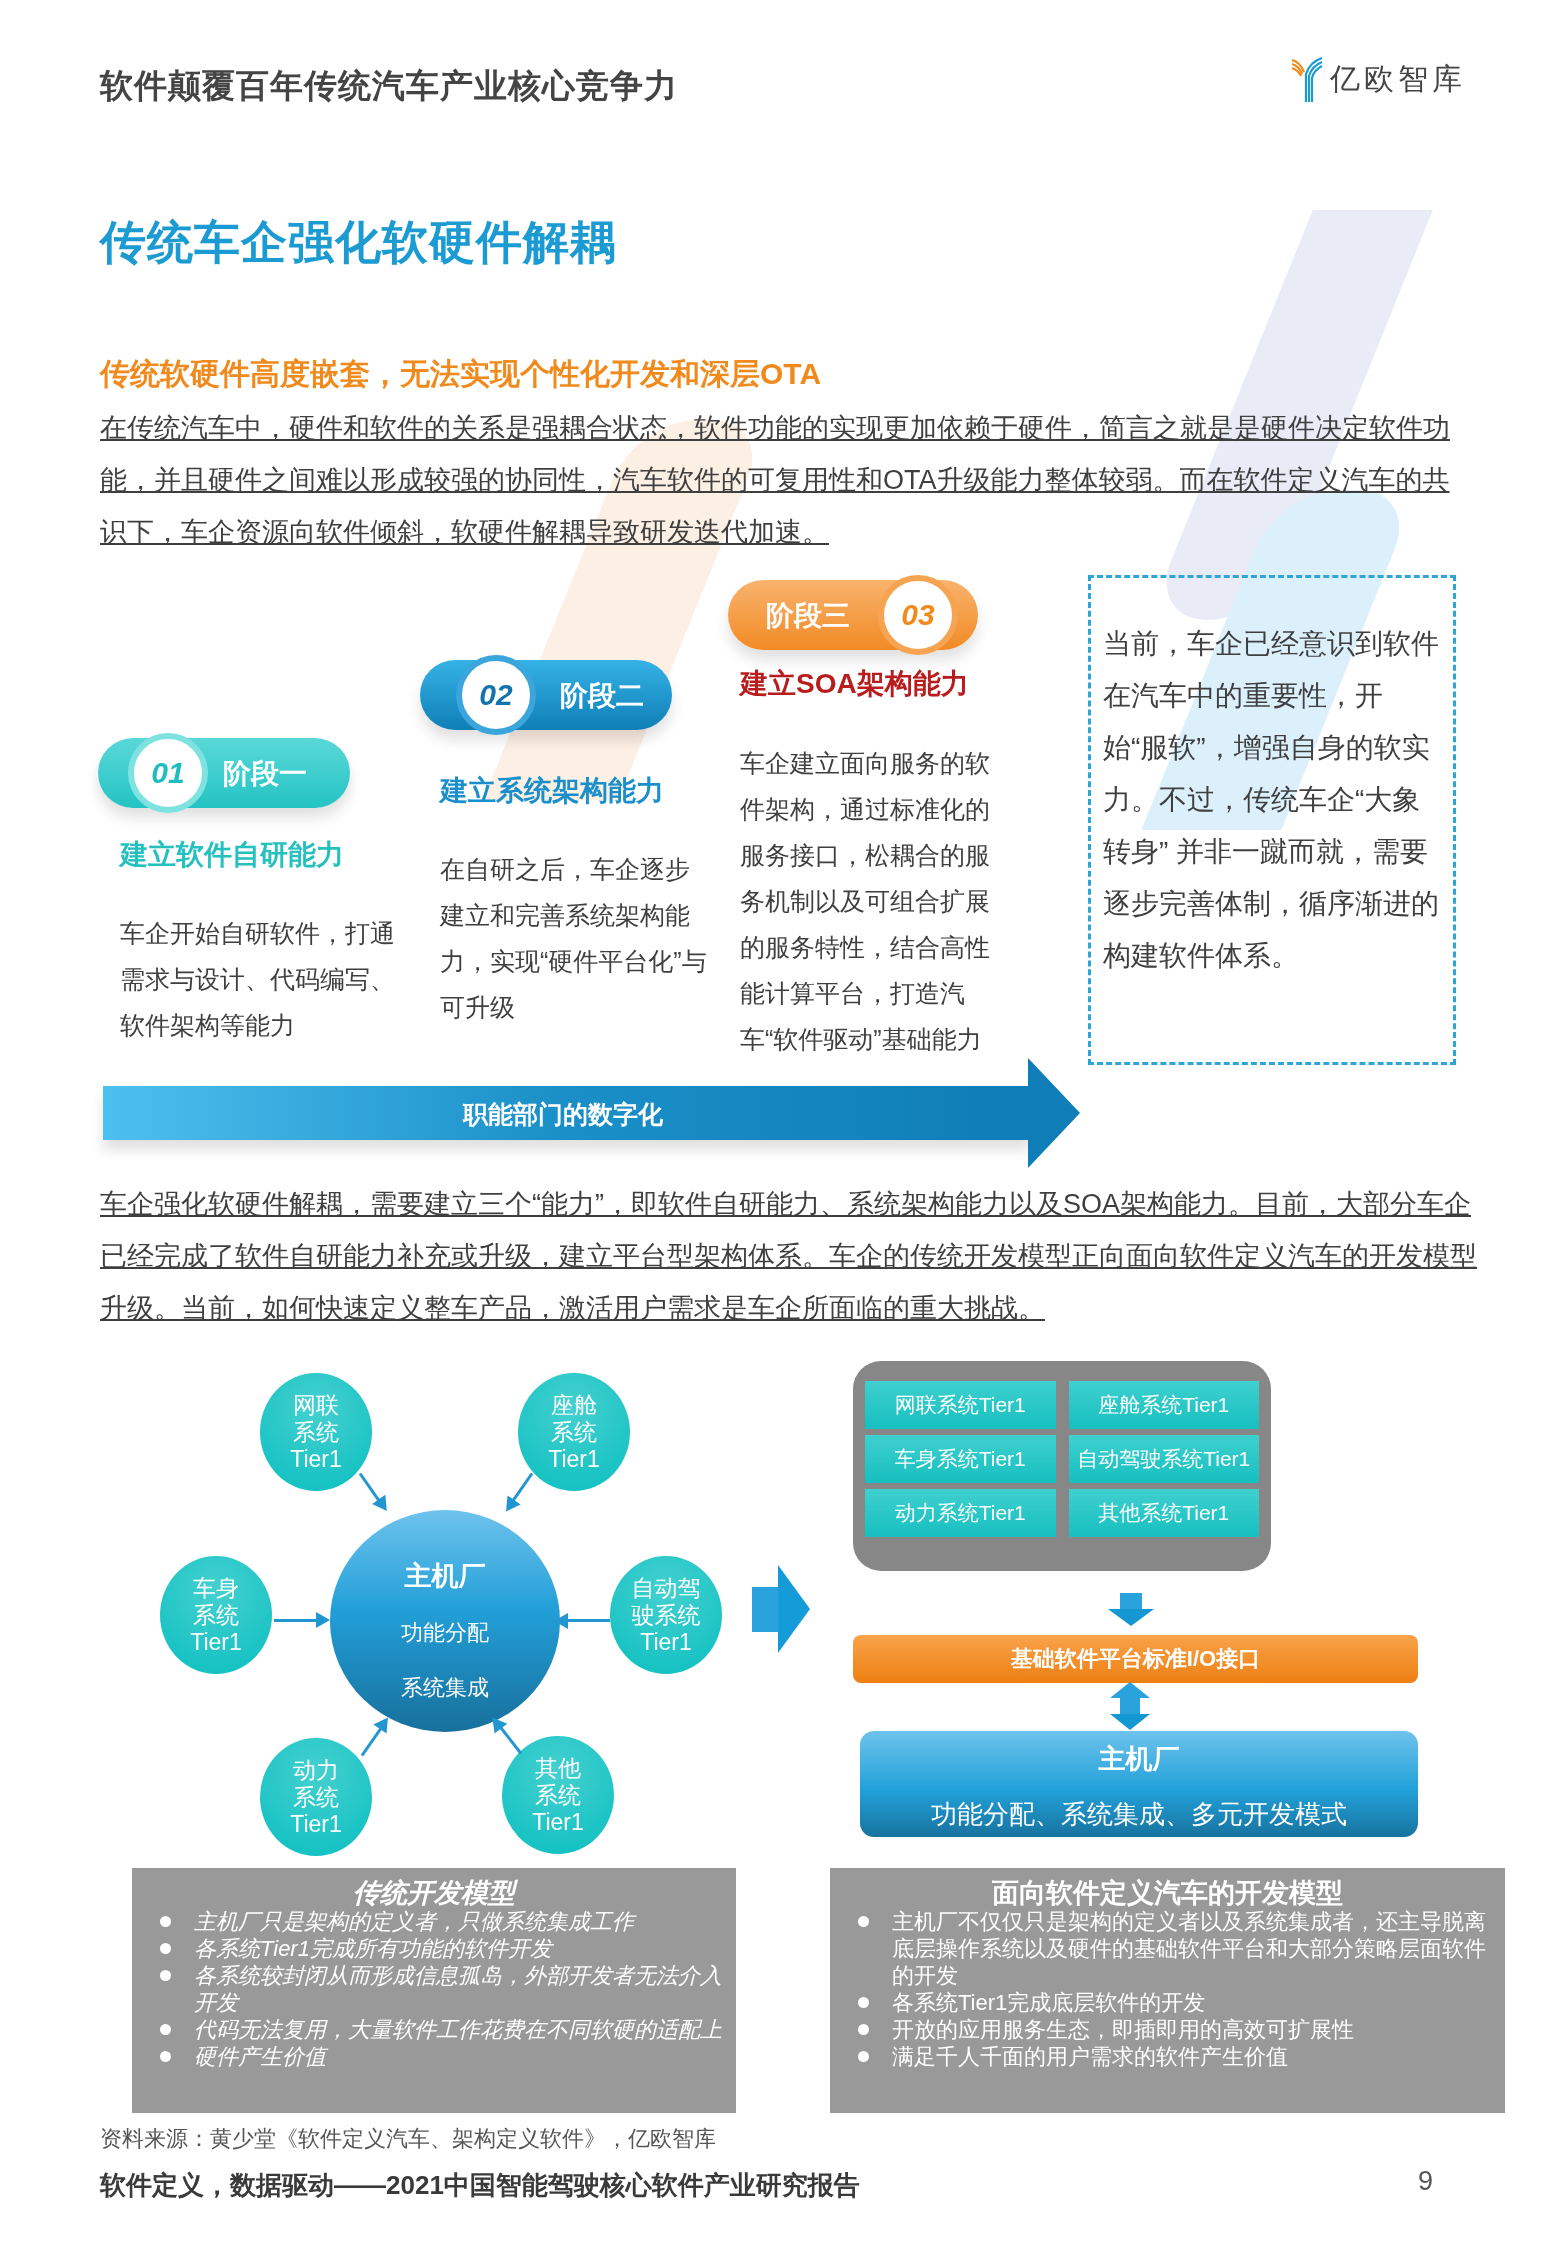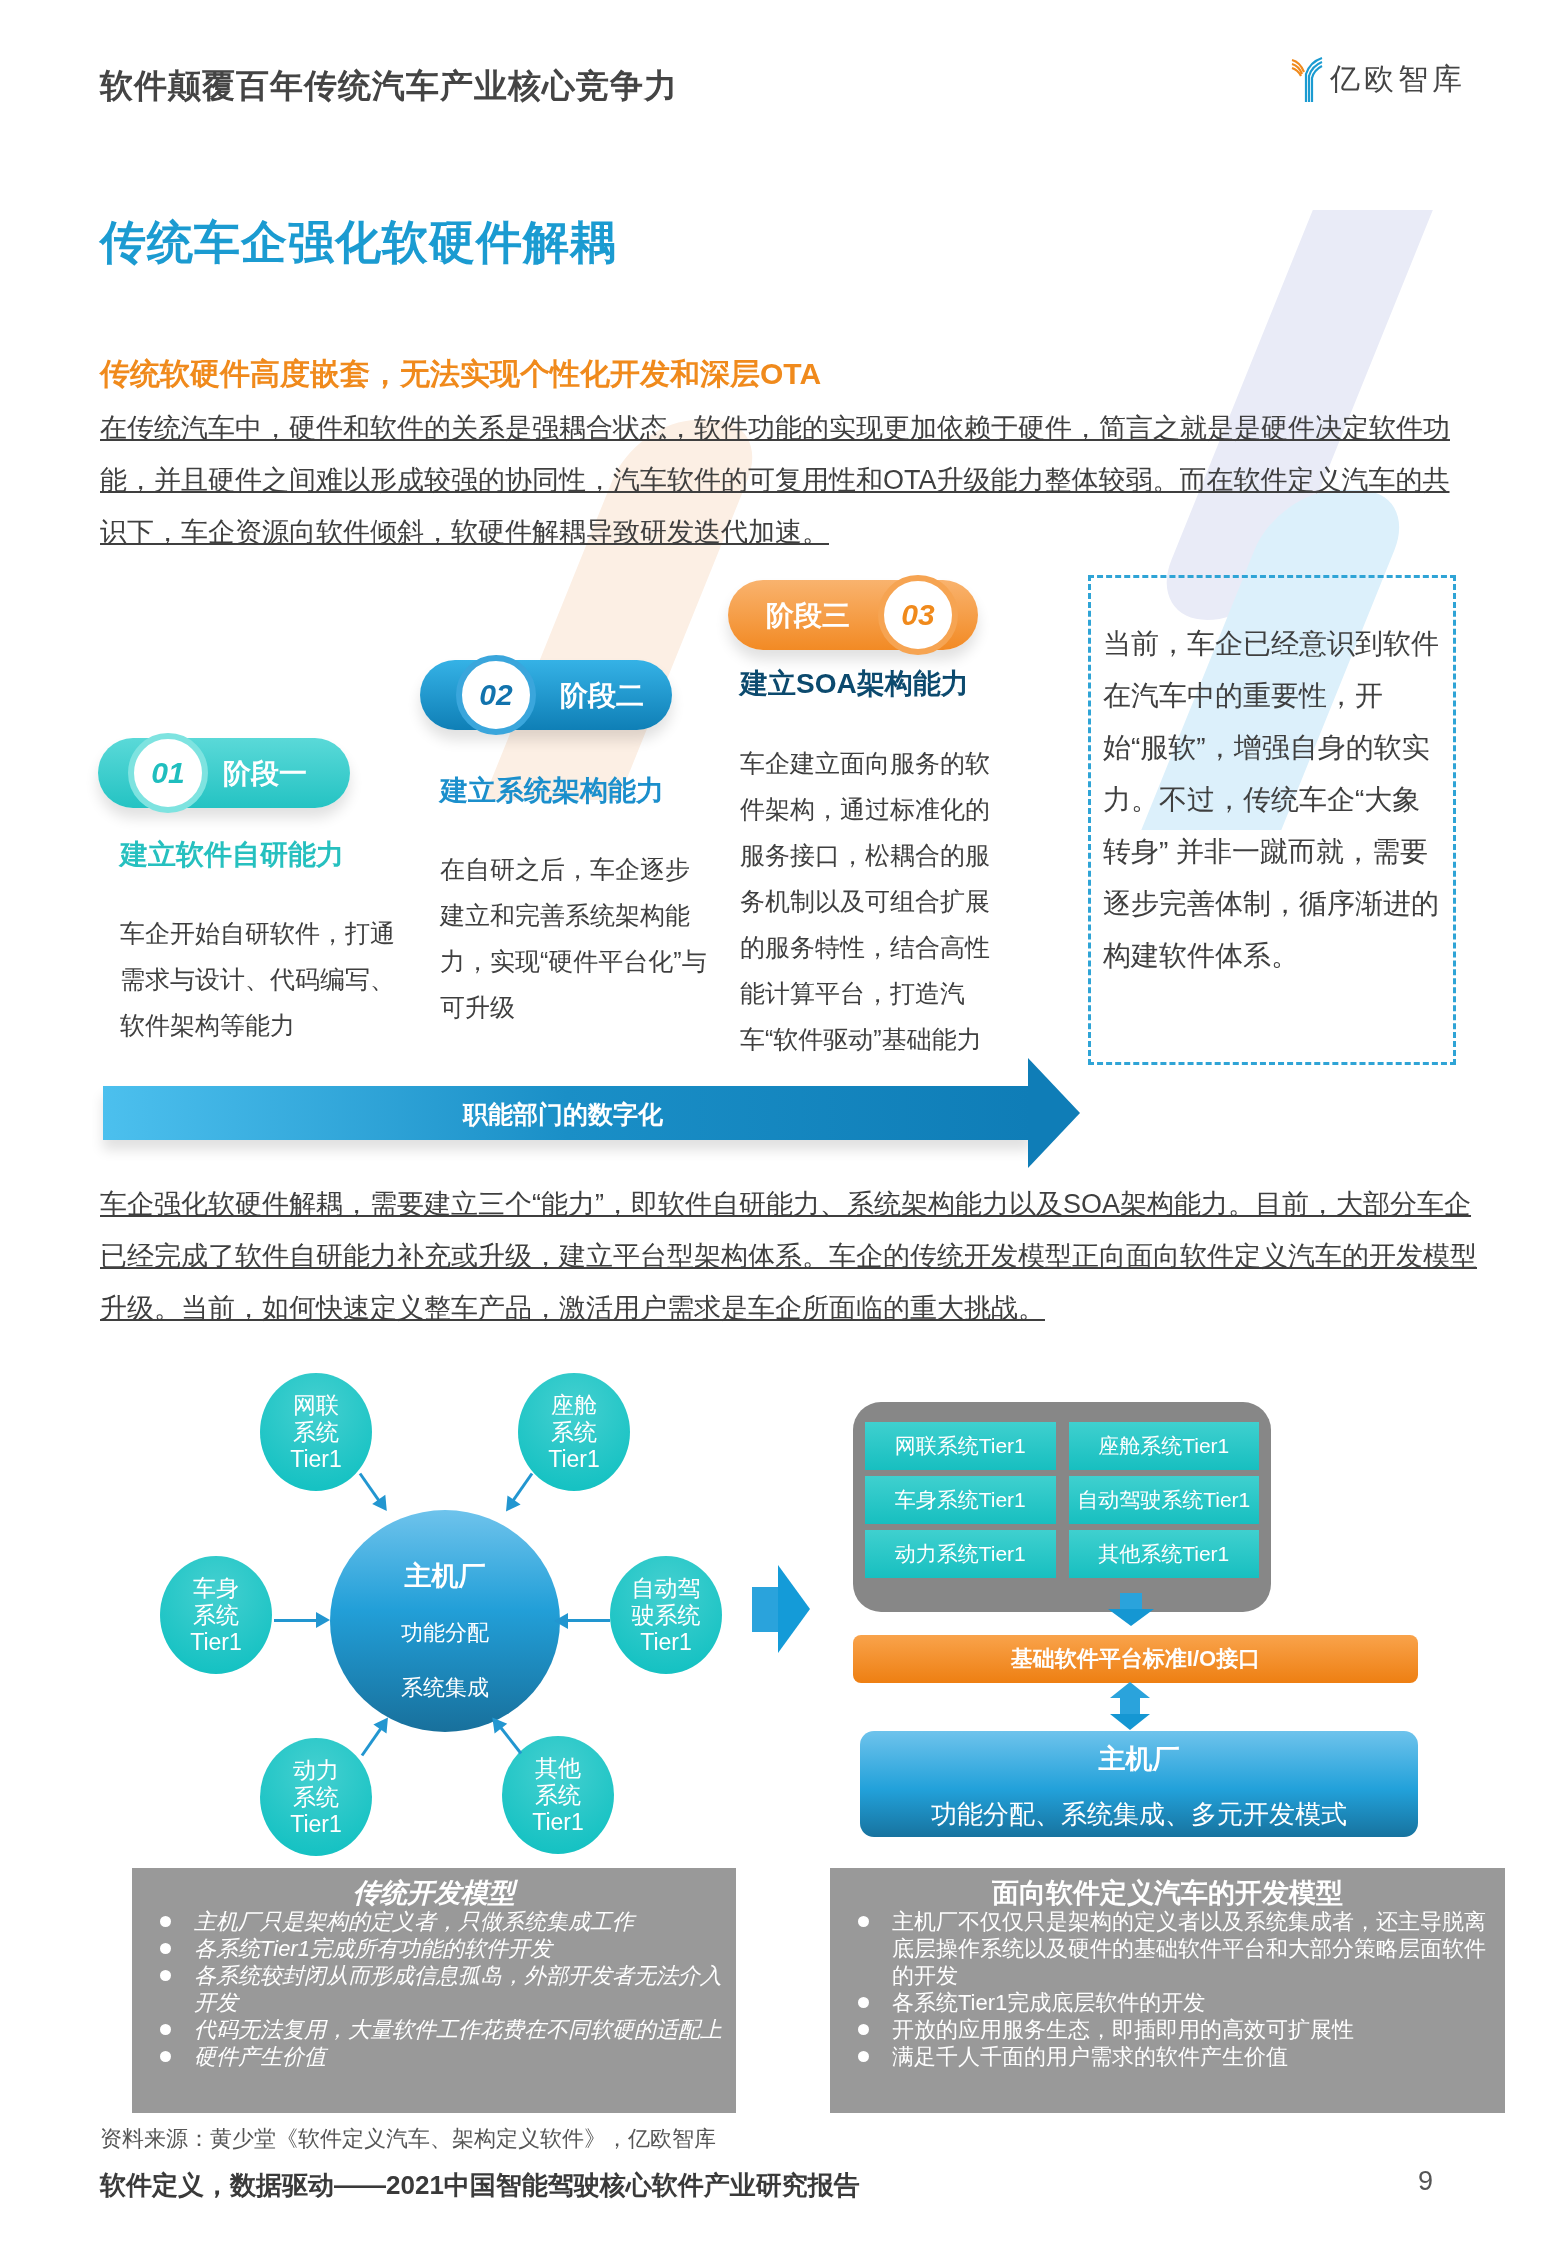--- a/index.html
+++ b/index.html
@@ -43,21 +43,21 @@
   .pill-3 { left: 728px; top: 580px; width: 250px; background: linear-gradient(180deg, #f9b36e 0%, #f28a24 100%); }
   .pill-3 .num-circle { left: 150px; top: -5px; border: 6px solid #f6a452; color: #f08a1c; }
   .pill-3 .pill-label { left: 38px; top: 17px; }
 
   .stage-heading { position: absolute; font-size: 28px; font-weight: 700; }
   .stage-body { position: absolute; font-size: 25px; line-height: 46px; color: #3f3f3f; }
 
   .h1 { left: 120px; top: 836px; color: #26c0bf; text-align: center; }
   .b1 { left: 120px; top: 910px; width: 280px; }
   .h2 { left: 440px; top: 772px; color: #1b8fcc; }
-  .h3 { left: 740px; top: 665px; color: #0c4a6e; text-align: center; }
+  .h3 { left: 740px; top: 665px; color: #b91c1c; text-align: center; }
   .b3 { left: 740px; top: 740px; width: 270px; }
 
   .dashed-box { left: 1088px; top: 575px; width: 368px; height: 490px; border: 3px dashed #2fa4d6; padding: 40px 10px 0 12px; }
   .dashed-box p { font-size: 28px; line-height: 52px; color: #3f3f3f; }
 
   
   .big-arrow { left: 103px; top: 1068px; width: 975px; height: 90px; }
   .big-arrow .shaft { position: absolute; left: 0; top: 18px; width: 928px; height: 54px; background: linear-gradient(90deg, #4cc0ee 0%, #1a8fc7 50%, #0f7db7 100%); box-shadow: 0 10px 12px rgba(0,0,0,0.12); }
   .big-arrow .head { position: absolute; left: 925px; top: -10px; width: 0; height: 0; border-top: 55px solid transparent; border-bottom: 55px solid transparent; border-left: 52px solid #0f7db7; }
   .big-arrow .arrow-label { position: absolute; left: 360px; top: 30px; font-size: 25px; font-weight: 700; color: #fff; }
@@ -68,21 +68,21 @@
   .hub .hub-title { position: absolute; left: 0; right: 0; top: 48px; font-size: 27px; font-weight: 700; }
   .hub .hub-l1 { position: absolute; left: 0; right: 0; top: 108px; font-size: 22px; }
   .hub .hub-l2 { position: absolute; left: 0; right: 0; top: 163px; font-size: 22px; }
   .connector { position: absolute; height: 3px; background: #2296d0; transform-origin: 0 50%; }
   .connector::after { content: ""; position: absolute; right: -6px; top: -7px; border-top: 8px solid transparent; border-bottom: 8px solid transparent; border-left: 14px solid #2296d0; }
 
   .transition-arrow { left: 752px; top: 1565px; width: 60px; height: 90px; }
   .transition-arrow .sh { position: absolute; left: 0; top: 22px; width: 28px; height: 45px; background: #2aa3dc; }
   .transition-arrow .hd { position: absolute; left: 26px; top: 0; width: 0; height: 0; border-top: 44px solid transparent; border-bottom: 44px solid transparent; border-left: 32px solid #149bd8; }
 
-  .tier-panel { left: 853px; top: 1402px; width: 418px; height: 210px; background: #878787; border-radius: 28px; padding: 20px 12px; display: grid; grid-template-columns: 1fr 1fr; grid-template-rows: repeat(3, 48px); gap: 6px 13px; }
+  .tier-panel { left: 853px; top: 1361px; width: 418px; height: 210px; background: #878787; border-radius: 28px; padding: 20px 12px; display: grid; grid-template-columns: 1fr 1fr; grid-template-rows: repeat(3, 48px); gap: 6px 13px; }
   .tier-cell { background: linear-gradient(180deg, #3fd0cf 0%, #17bfc0 100%); color: #fff; font-size: 21px; display: flex; align-items: center; justify-content: center; }
 
   .down-arrow { left: 1108px; top: 1593px; width: 46px; height: 36px; }
   .down-arrow .sh { position: absolute; left: 12px; top: 0; width: 22px; height: 17px; background: #2aa3dc; }
   .down-arrow .hd { position: absolute; left: 0; top: 16px; border-left: 23px solid transparent; border-right: 23px solid transparent; border-top: 17px solid #1597d3; }
 
   .io-bar { left: 853px; top: 1635px; width: 565px; height: 48px; border-radius: 8px; background: linear-gradient(180deg, #f9a34b 0%, #ee7f12 100%); color: #fff; font-size: 22px; font-weight: 700; display: flex; align-items: center; justify-content: center; }
 
   .double-arrow { left: 1110px; top: 1682px; width: 40px; height: 48px; }
   .double-arrow .up { position: absolute; left: 0; top: 0; border-left: 20px solid transparent; border-right: 20px solid transparent; border-bottom: 16px solid #2aa3dc; }

